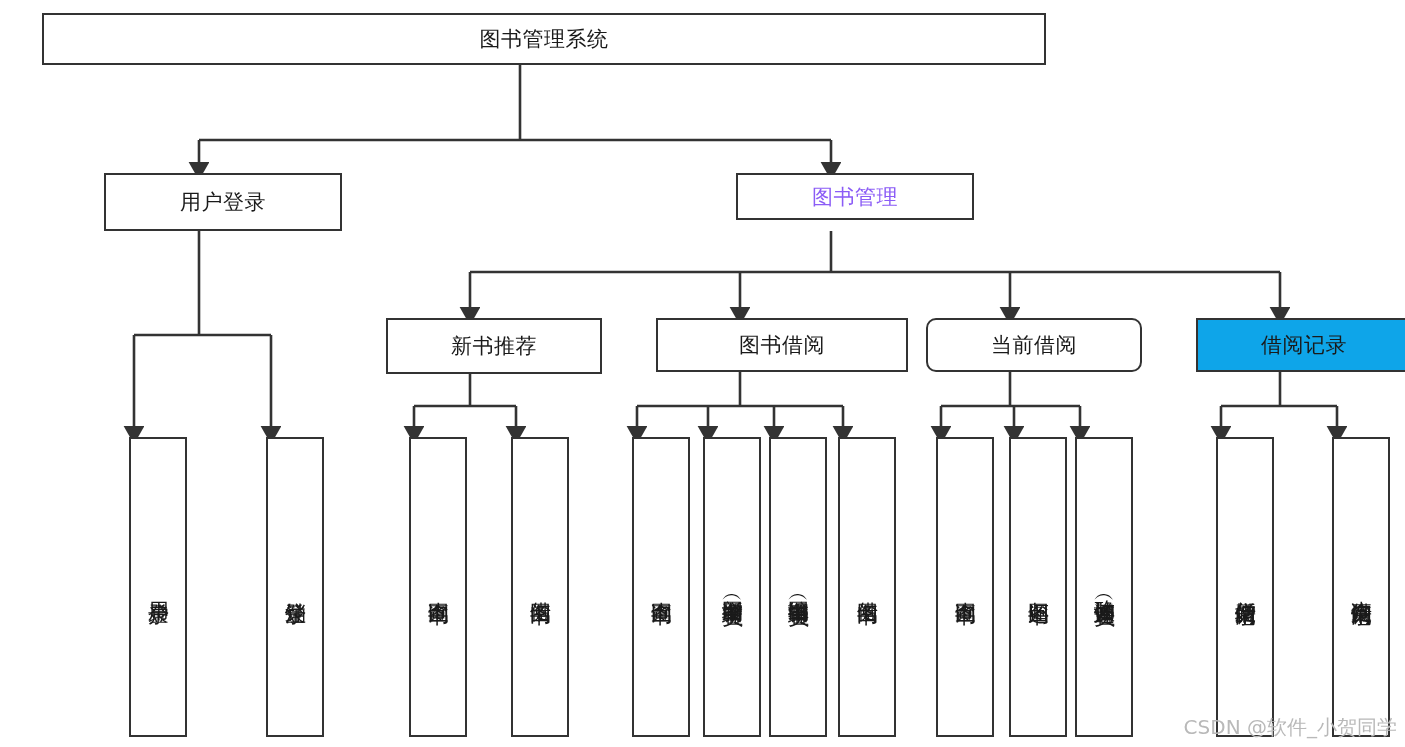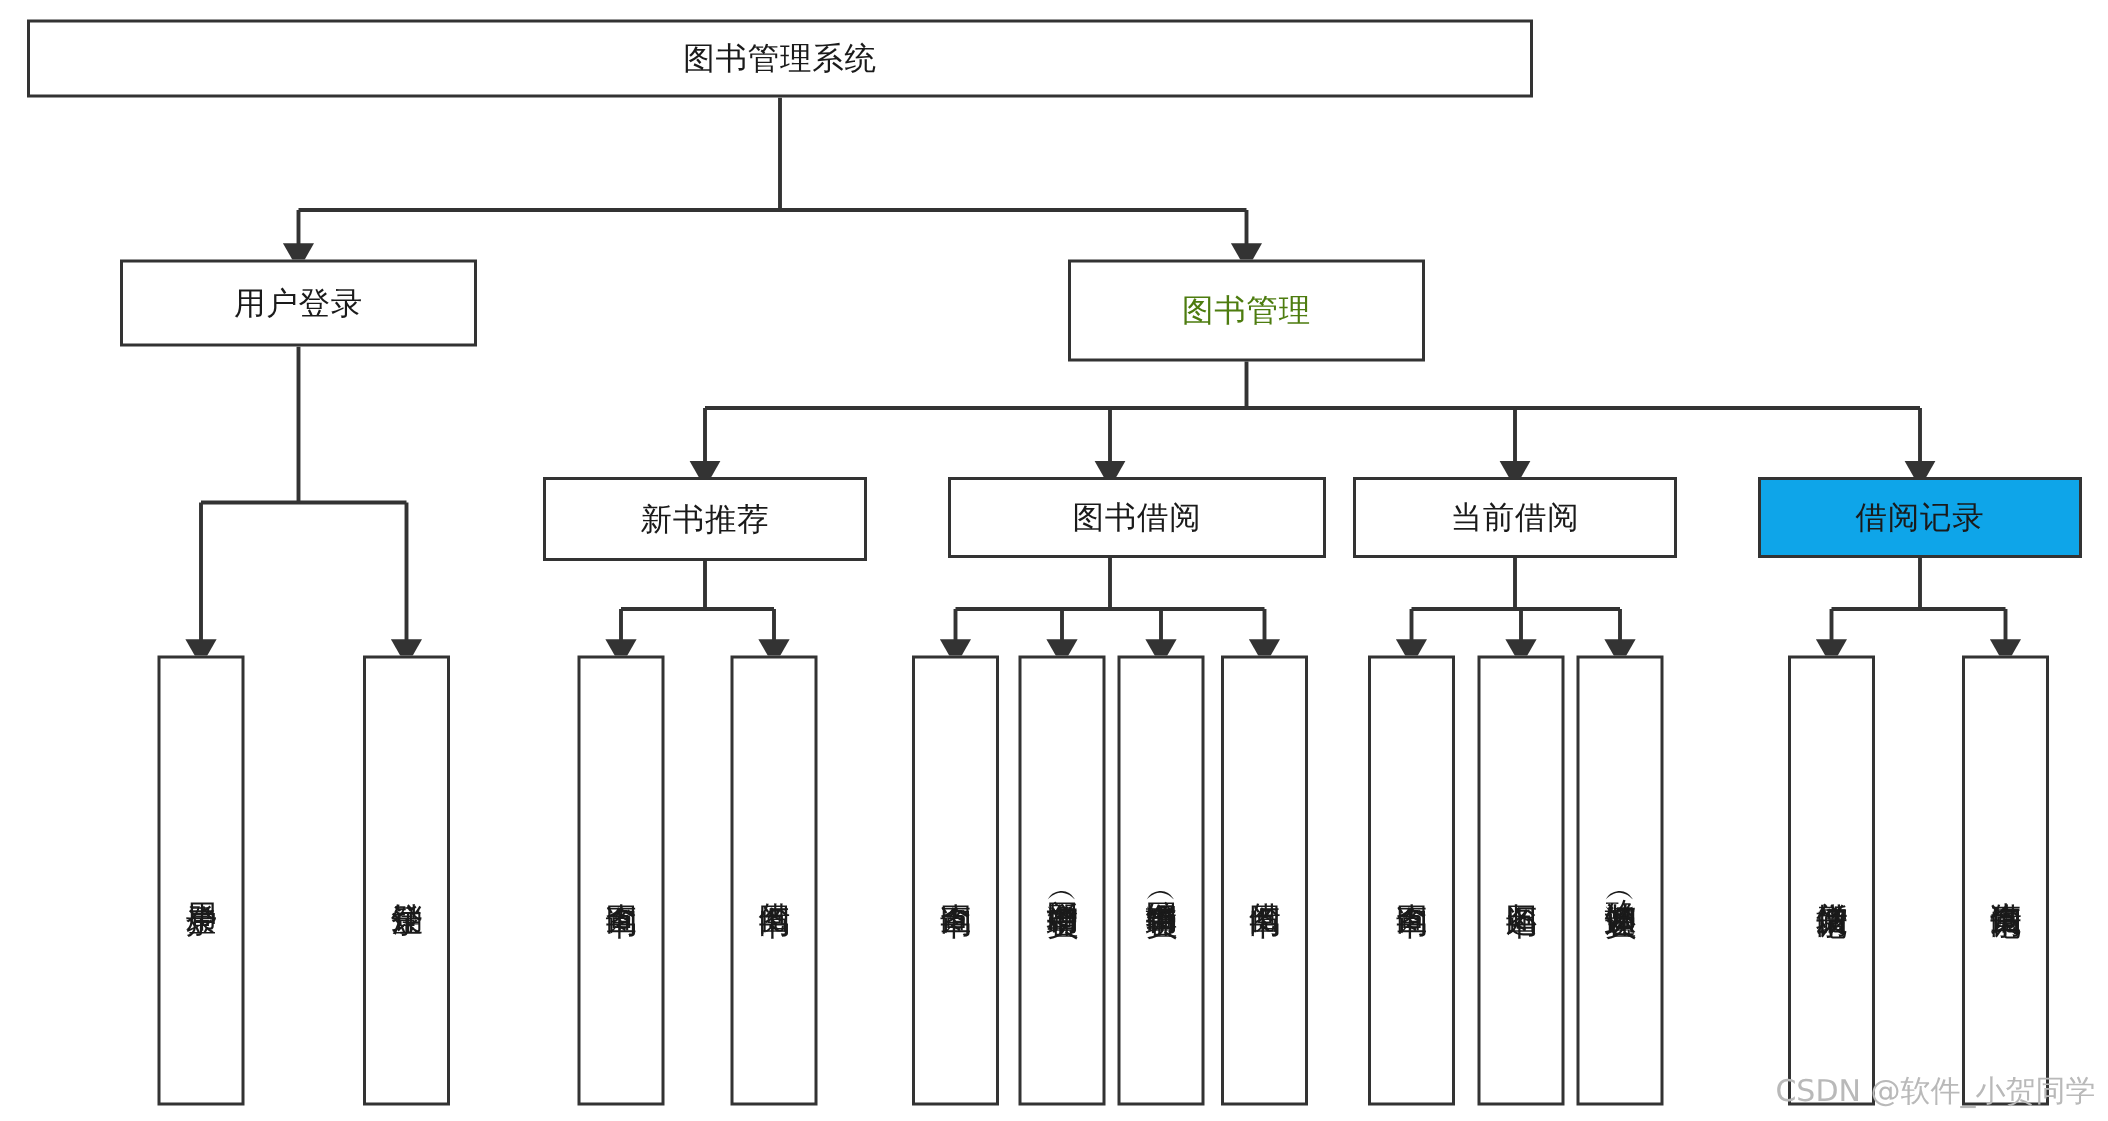--- a/index.html
+++ b/index.html
@@ -24,20 +24,21 @@
   }
   .node {
     position: absolute;
     box-sizing: border-box;
     border: 2px solid #fca5a5;
     background: #ffffff;
     display: flex;
     align-items: center;
     justify-content: center;
     color: #1a1a1a;
+    margin-left: 24px;
   }
   .node.h {
     font-size: 21px;
     letter-spacing: 0.5px;
   }
   .node.v {
     writing-mode: vertical-rl;
     text-orientation: upright;
     font-size: 21px;
     line-height: 1.18;
@@ -116,31 +117,31 @@
     </g>
   </svg>
 
   <div class="node h" style="left: 18px; top: 13px; width: 1004px; height: 52px; border-color: rgb(51, 51, 51); background: rgb(255, 255, 255); color: rgb(26, 26, 26);">
     <span>图书管理系统</span>
   </div>
 
   <div class="node h" style="left: 80px; top: 173px; width: 238px; height: 58px; border-color: rgb(51, 51, 51); background: rgb(255, 255, 255); color: rgb(26, 26, 26);">
     <span>用户登录</span>
   </div>
-  <div class="node h" style="left: 712px; top: 173px; width: 238px; height: 68px; border-color: rgb(51, 51, 51); background: rgb(255, 255, 255); color: #4d7c0f; justify-content: center;">
+  <div class="node h" style="left: 712px; top: 173px; width: 238px; height: 47px; border-color: rgb(51, 51, 51); background: rgb(255, 255, 255); color: #8b5cf6; justify-content: center;">
     <span>图书管理</span>
   </div>
 
   <div class="node h" style="left: 362px; top: 318px; width: 216px; height: 56px; border-color: rgb(51, 51, 51); background: rgb(255, 255, 255); color: rgb(26, 26, 26);">
     <span>新书推荐</span>
   </div>
   <div class="node h" style="left: 632px; top: 318px; width: 252px; height: 54px; border-color: rgb(51, 51, 51); background: rgb(255, 255, 255); color: rgb(26, 26, 26);">
     <span>图书借阅</span>
   </div>
-  <div class="node h" style="left: 902px; top: 318px; width: 216px; height: 54px; border-color: rgb(51, 51, 51); background: rgb(255, 255, 255); color: rgb(26, 26, 26);">
+  <div class="node h" style="left: 902px; top: 318px; width: 216px; height: 54px; border-color: rgb(51, 51, 51); background: rgb(255, 255, 255); color: rgb(26, 26, 26); border-radius: 10px;">
     <span>当前借阅</span>
   </div>
   <div class="node h" style="left: 1172px; top: 318px; width: 216px; height: 54px; border-color: rgb(51, 51, 51); background: #0ea5e9; color: rgb(26, 26, 26);">
     <span>借阅记录</span>
   </div>
 
   <div class="node v" style="left: 105px; top: 437px; width: 58px; height: 300px; border-color: rgb(51, 51, 51); background: rgb(255, 255, 255); color: rgb(26, 26, 26);">
     <span class="vtext">用户登录</span>
   </div>
   <div class="node v" style="left: 242px; top: 437px; width: 58px; height: 300px; border-color: rgb(51, 51, 51); background: rgb(255, 255, 255); color: rgb(26, 26, 26);">

